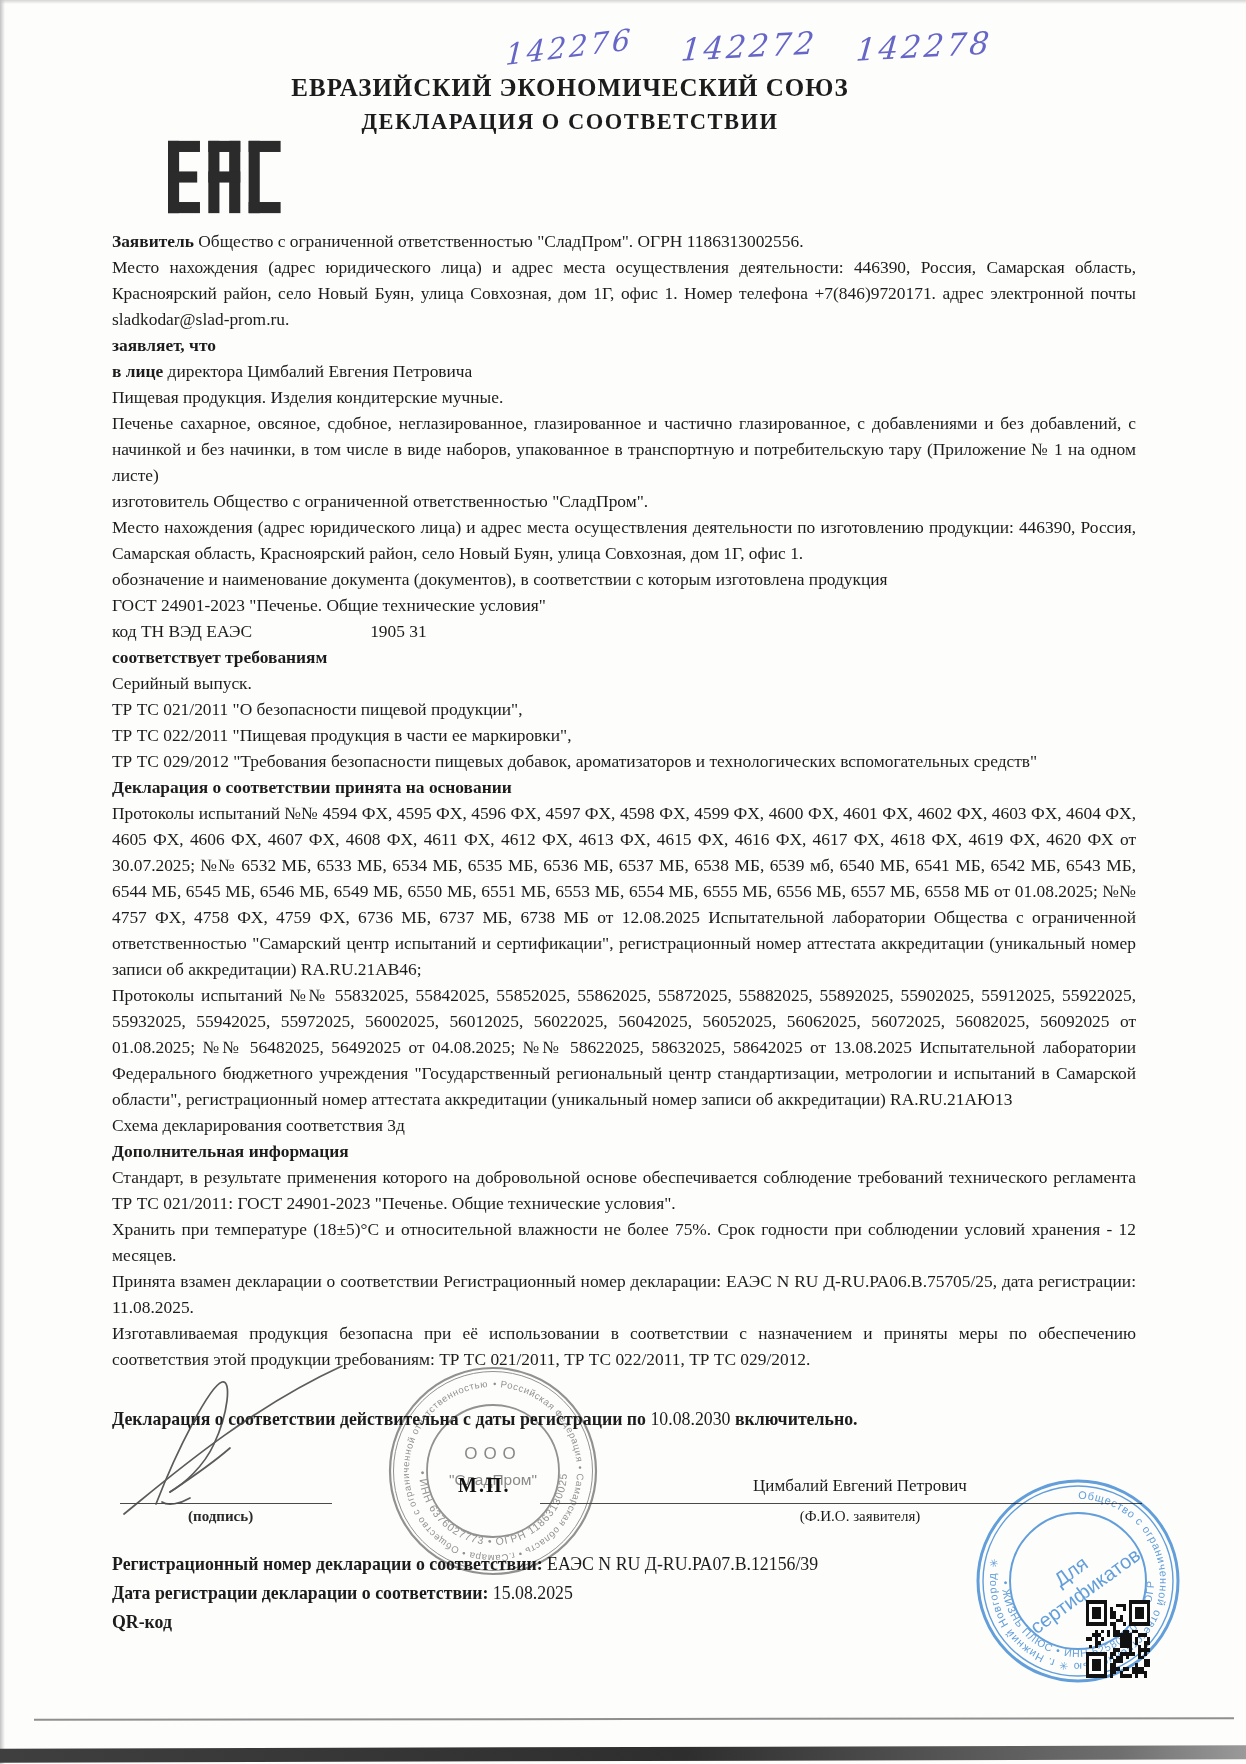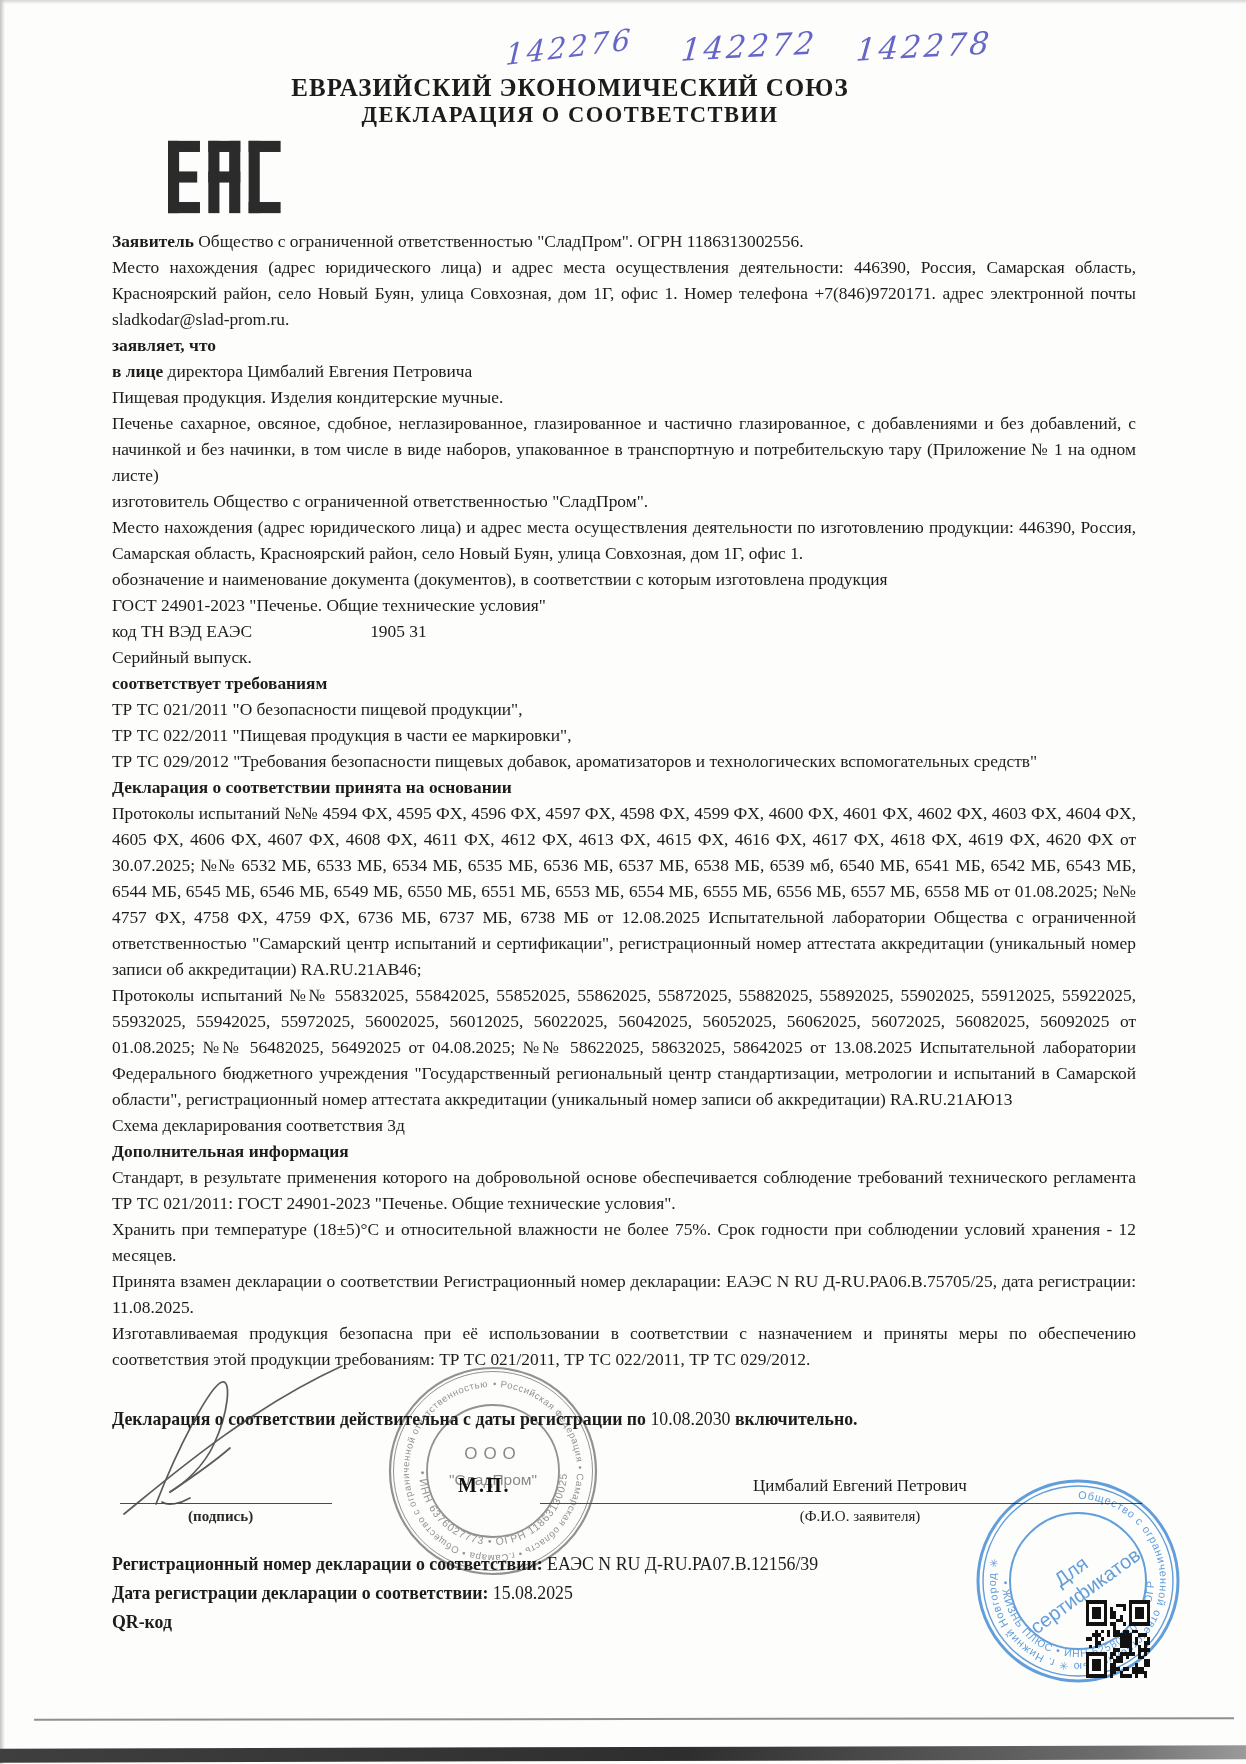--- a/index.html
+++ b/index.html
@@ -17,21 +17,21 @@
   
   .handwritten{position:absolute;left:505px;top:16px;white-space:nowrap;color:#5a5ac4;
                font-family:"DejaVu Serif",serif;font-style:italic;}
   .hw{display:inline-block;font-size:31px;letter-spacing:3px;opacity:.92;}
   .hw1{transform:rotate(-7deg) skewX(-10deg);margin-top:14px;font-size:29px;}
   .hw2{transform:rotate(-3deg) skewX(-8deg);margin-left:42px;}
   .hw3{transform:rotate(-3deg) skewX(-8deg);margin-left:34px;}
   
   .titles{position:absolute;left:170px;top:74px;width:800px;text-align:center;}
   .title1{font-size:25px;font-weight:bold;letter-spacing:1px;}
-  .title2{font-size:22.5px;font-weight:bold;letter-spacing:1.5px;}
+  .title2{font-size:22.5px;font-weight:bold;letter-spacing:1.5px;margin-top:7px;}
   .eac{position:absolute;left:168px;top:124px;}
   
   .content{position:absolute;left:112px;top:228px;width:1024px;}
   .para{margin:0;font-size:17.4px;line-height:26px;text-align:justify;}
   .b{font-weight:bold;}
   .validity{position:absolute;left:112px;top:1406px;width:1024px;font-size:17.8px;line-height:26px;}
   
   .sig-svg{position:absolute;left:118px;top:1352px;}
   .line-sign{position:absolute;left:120px;top:1503px;width:212px;border-top:1.6px solid #4a4a4a;}
   .lbl-sign{position:absolute;left:188px;top:1508px;font-size:15px;color:#2a2a2a;font-weight:bold;}
@@ -90,22 +90,22 @@
       <p class="para"><span>Место нахождения (адрес юридического лица) и адрес места осуществления деятельности: 446390, Россия,  Самарская область, Красноярский район, село Новый Буян, улица Совхозная, дом 1Г, офис 1. Номер телефона  +7(846)9720171. адрес электронной почты sladkodar@slad-prom.ru.</span></p>
       <p class="para"><span class="b">заявляет, что</span></p>
       <p class="para"><span class="b">в лице </span><span>директора Цимбалий Евгения Петровича</span></p>
       <p class="para"><span>Пищевая продукция. Изделия кондитерские мучные.</span></p>
       <p class="para"><span>Печенье сахарное, овсяное, сдобное, неглазированное, глазированное и частично глазированное, с добавлениями и без добавлений, с начинкой и без начинки, в том числе в виде наборов, упакованное в транспортную и потребительскую тару (Приложение № 1 на одном листе)</span></p>
       <p class="para"><span>изготовитель Общество с ограниченной ответственностью "СладПром".</span></p>
       <p class="para"><span>Место нахождения (адрес юридического лица) и адрес места осуществления деятельности по изготовлению продукции: 446390, Россия, Самарская область, Красноярский район, село Новый Буян, улица Совхозная, дом 1Г, офис 1.</span></p>
       <p class="para"><span>обозначение и наименование документа (документов), в соответствии с которым изготовлена продукция</span></p>
       <p class="para"><span>ГОСТ 24901-2023 "Печенье. Общие технические условия"</span></p>
       <p class="para"><span>код ТН ВЭД ЕАЭС</span><span style="padding-left: 118px;">1905 31</span></p>
+      <p class="para"><span class="b">соответствует требованиям</span></p>
       <p class="para"><span>Серийный выпуск.</span></p>
-      <p class="para"><span class="b">соответствует требованиям</span></p>
       <p class="para"><span>ТР ТС 021/2011 "О безопасности пищевой продукции",</span></p>
       <p class="para"><span>ТР ТС 022/2011 "Пищевая продукция в части ее маркировки",</span></p>
       <p class="para"><span>ТР ТС 029/2012 "Требования безопасности пищевых добавок, ароматизаторов и технологических вспомогательных средств"</span></p>
       <p class="para"><span class="b">Декларация о соответствии принята на основании</span></p>
       <p class="para"><span>Протоколы испытаний №№ 4594 ФХ, 4595 ФХ, 4596 ФХ, 4597 ФХ, 4598 ФХ, 4599 ФХ, 4600 ФХ, 4601 ФХ, 4602  ФХ, 4603 ФХ, 4604 ФХ, 4605 ФХ, 4606 ФХ, 4607 ФХ, 4608 ФХ, 4611 ФХ, 4612 ФХ, 4613 ФХ, 4615 ФХ, 4616 ФХ,  4617 ФХ, 4618 ФХ, 4619 ФХ, 4620 ФХ от 30.07.2025; №№ 6532 МБ, 6533 МБ, 6534 МБ, 6535 МБ, 6536 МБ, 6537 МБ, 6538 МБ, 6539 мб, 6540 МБ, 6541 МБ, 6542 МБ, 6543 МБ, 6544 МБ, 6545 МБ, 6546 МБ, 6549 МБ, 6550 МБ, 6551 МБ,  6553 МБ, 6554 МБ, 6555 МБ, 6556 МБ, 6557 МБ, 6558 МБ от 01.08.2025; №№ 4757 ФХ, 4758 ФХ, 4759 ФХ, 6736 МБ,  6737 МБ, 6738 МБ от 12.08.2025 Испытательной лаборатории Общества с ограниченной ответственностью "Самарский центр испытаний и сертификации", регистрационный номер аттестата аккредитации (уникальный номер записи об аккредитации) RA.RU.21АВ46;</span></p>
       <p class="para"><span>Протоколы испытаний №№ 55832025, 55842025, 55852025, 55862025, 55872025, 55882025, 55892025, 55902025, 55912025, 55922025, 55932025, 55942025, 55972025, 56002025, 56012025, 56022025, 56042025, 56052025, 56062025, 56072025, 56082025, 56092025 от 01.08.2025; №№ 56482025, 56492025 от 04.08.2025; №№ 58622025, 58632025, 58642025 от 13.08.2025 Испытательной лаборатории Федерального бюджетного учреждения "Государственный региональный центр стандартизации, метрологии и испытаний в Самарской области", регистрационный номер аттестата аккредитации (уникальный номер записи об аккредитации) RA.RU.21АЮ13</span></p>
       <p class="para"><span>Схема декларирования соответствия 3д</span></p>
       <p class="para"><span class="b">Дополнительная информация</span></p>
       <p class="para"><span>Стандарт, в результате применения которого на добровольной основе обеспечивается соблюдение требований технического регламента ТР ТС 021/2011: ГОСТ 24901-2023 "Печенье. Общие технические условия".</span></p>
       <p class="para"><span>Хранить при температуре (18±5)°С и относительной влажности не более 75%. Срок годности при соблюдении условий хранения - 12 месяцев.</span></p>

